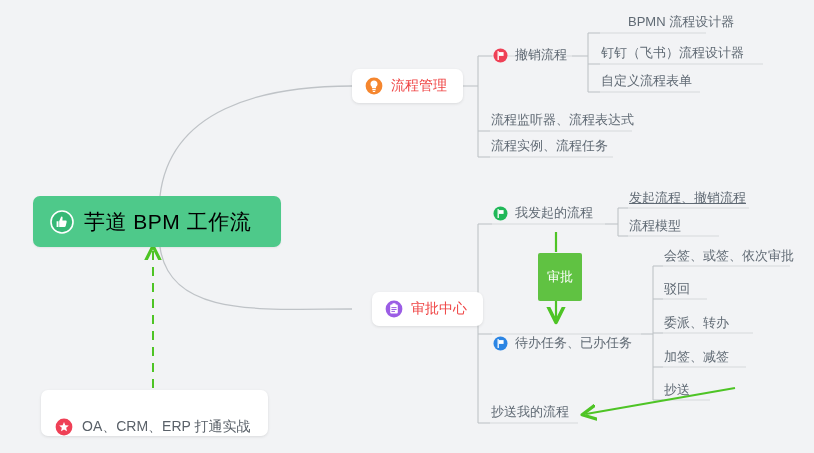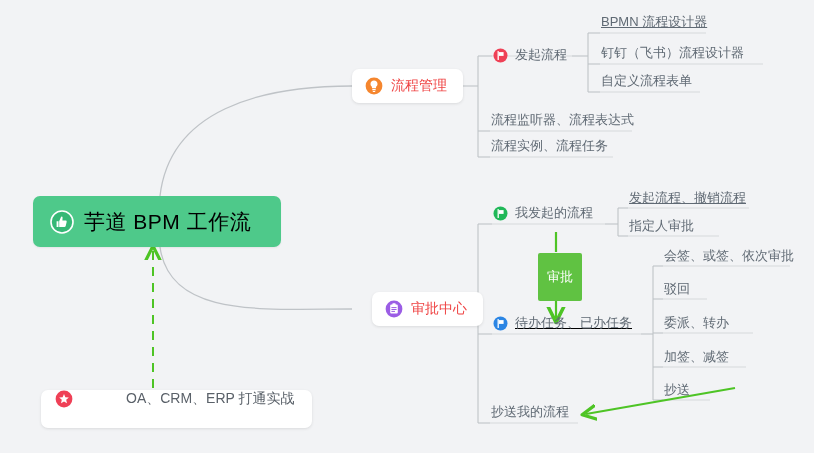--- a/index.html
+++ b/index.html
@@ -101,24 +101,23 @@
   }
 
   
   .note-card {
     position: absolute;
     left: 41px; top: 390px;
     height: 38px;
     background: #ffffff;
     border-radius: 7px;
     display: flex;
-    align-items: flex-start;
-    padding: 0 17px 0 14px;
+    align-items: flex-end;
+    padding: 8px 17px 0 14px;
     box-shadow: 0 1px 3px rgba(0,0,0,0.10);
-    gap: 44px;
   }
   .note-label {
     font-size: 14px;
     color: #5a6169;
     margin-left: 9px;
     white-space: nowrap;
   }
 
   
   .icon { display:inline-block; line-height:0; flex:0 0 auto; }
@@ -232,24 +231,24 @@
   </div>
 
   <div class="l2-node" style="left:493px; top:44px;">
     <span class="icon">
       <svg width="15" height="15" viewBox="0 0 15 15">
         <circle cx="7.5" cy="7.5" r="7" fill="#ef4056"></circle>
         <path d="M5.2,3.6 L5.2,11.4" stroke="#ffffff" stroke-width="1.3" stroke-linecap="round"></path>
         <path d="M5.8,4.1 L10.6,4.1 L10.6,7.9 L5.8,7.9 Z" fill="#ffffff"></path>
       </svg>
     </span>
-    <span class="l2-label">发起流程</span>
-  </div>
-
-  <div class="leaf-node" style="left:601px; top:12px;text-decoration:underline;">BPMN 流程设计器</div>
+    <span class="l2-label">撤销流程</span>
+  </div>
+
+  <div class="leaf-node" style="left:628px; top:12px;">BPMN 流程设计器</div>
   <div class="leaf-node" style="left:601px; top:43px;">钉钉（飞书）流程设计器</div>
   <div class="leaf-node" style="left:491px; top:110px;">流程监听器、流程表达式</div>
 
   <div class="leaf-node" style="left:601px; top:71px;">自定义流程表单</div>
   <div class="leaf-node" style="left:491px; top:136px;">流程实例、流程任务</div>
 
   <div class="branch-node" style="left:372px; top:292px;font-family:Liberation Serif, serif;">
     <span class="icon">
       <svg width="18" height="18" viewBox="0 0 18 18">
         <circle cx="9" cy="9" r="8.4" fill="#9b5de5"></circle>
@@ -267,23 +266,23 @@
       <svg width="15" height="15" viewBox="0 0 15 15">
         <circle cx="7.5" cy="7.5" r="7" fill="#20b858"></circle>
         <path d="M5.2,3.6 L5.2,11.4" stroke="#ffffff" stroke-width="1.3" stroke-linecap="round"></path>
         <path d="M5.8,4.1 L10.6,4.1 L10.6,7.9 L5.8,7.9 Z" fill="#ffffff"></path>
       </svg>
     </span>
     <span class="l2-label">我发起的流程</span>
   </div>
 
   <div class="leaf-node" style="left:629px; top:188px;text-decoration:underline;">发起流程、撤销流程</div>
-  <div class="leaf-node" style="left:629px; top:216px;">指定人审批</div>
-
-  <div class="l2-node" style="left:493px; top:312px;text-decoration:underline;">
+  <div class="leaf-node" style="left:629px; top:216px;">流程模型</div>
+
+  <div class="l2-node" style="left:493px; top:332px;">
     <span class="icon">
       <svg width="15" height="15" viewBox="0 0 15 15">
         <circle cx="7.5" cy="7.5" r="7" fill="#2b85e4"></circle>
         <path d="M5.2,3.6 L5.2,11.4" stroke="#ffffff" stroke-width="1.3" stroke-linecap="round"></path>
         <path d="M5.8,4.1 L10.6,4.1 L10.6,7.9 L5.8,7.9 Z" fill="#ffffff"></path>
       </svg>
     </span>
     <span class="l2-label">待办任务、已办任务</span>
   </div>
 

